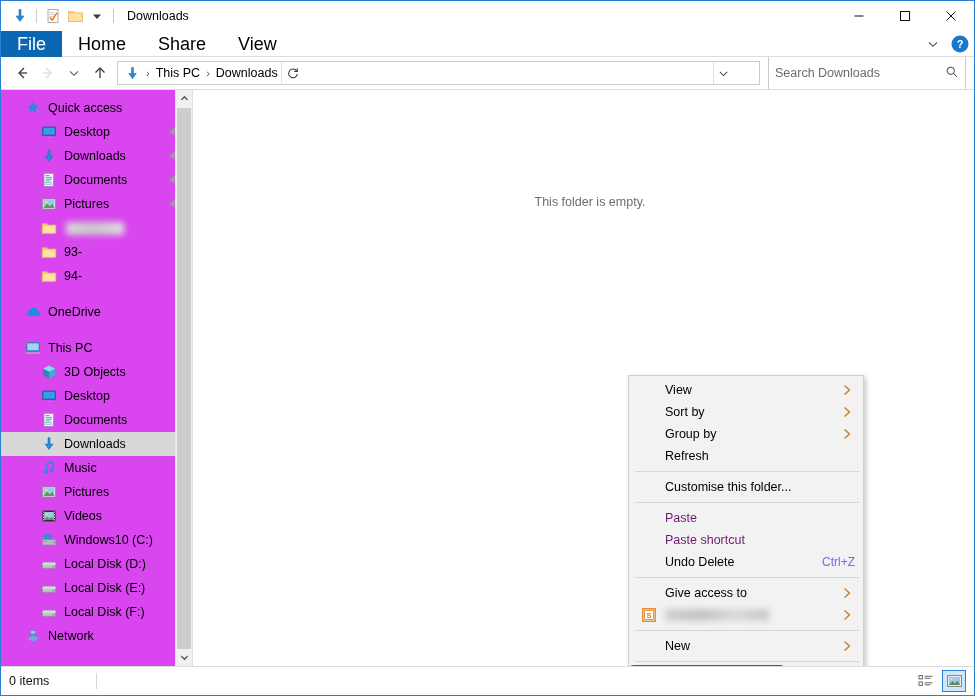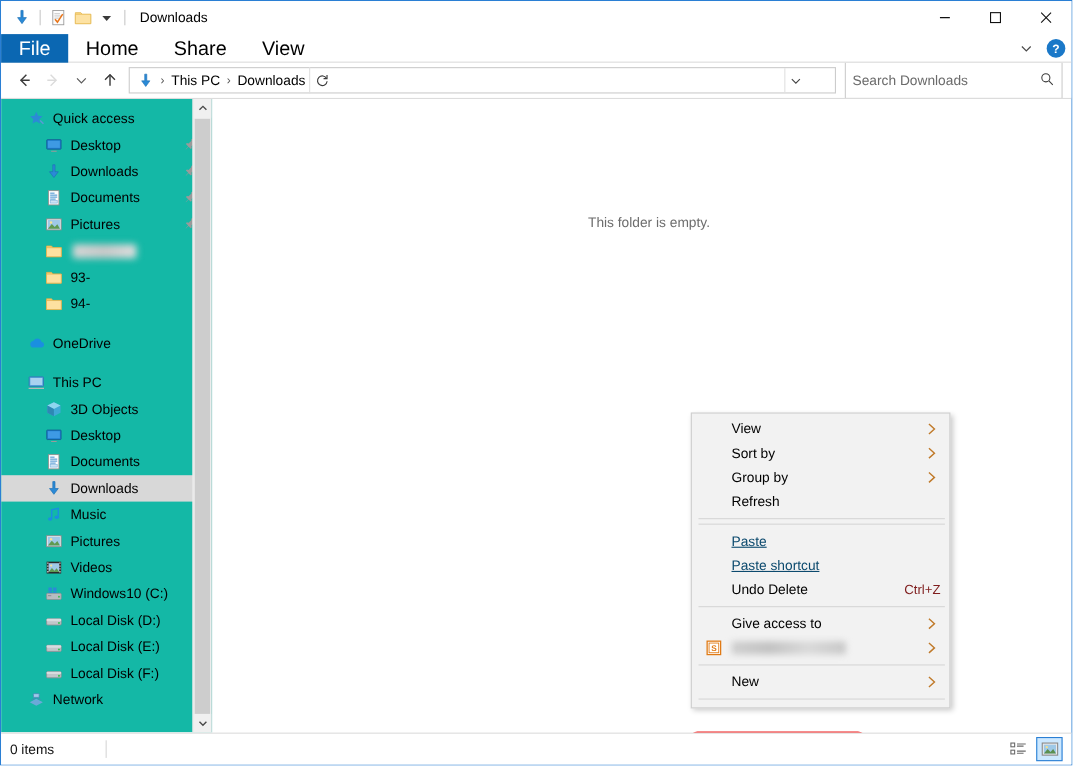--- a/index.html
+++ b/index.html
@@ -130,21 +130,21 @@
     flex: 1;
     display: flex;
     border-top: 1px solid #dcdcdc;
     position: relative;
     overflow: hidden;
   }
 
   
   #sidebar {
     width: 192px; min-width: 192px;
-    background: #14b8a6;
+    background: #d946ef;
     border-right: 1px solid #e2e2e2;
     position: relative;
     overflow: hidden;
     padding-top: 6px;
   }
   .nav-item {
     height: 24px;
     display: flex; align-items: center;
     font-size: 12.5px; color: #000;
     padding-right: 6px;
@@ -213,30 +213,30 @@
     padding: 3px 0;
     z-index: 50;
   }
   .ctx-item {
     height: 22px;
     display: flex; align-items: center;
     font-size: 12.5px; color: #000;
     padding-left: 36px; padding-right: 8px;
     position: relative;
   }
-  .ctx-item.disabled { color: #0c4a6e; text-decoration: underline; }
+  .ctx-item.disabled { color: #701a75; }
   .ctx-sep {
     height: 1px; background: #d6d6d6;
     margin: 4px 4px 4px 6px;
   }
   .ctx-arrow {
     position: absolute; right: 10px; top: 4px;
   }
   .ctx-accel {
-    margin-left: auto; font-size: 12px; color: #7f1d1d;
+    margin-left: auto; font-size: 12px; color: #8b5cf6;
     padding-left: 14px;
   }
   .ctx-icon {
     position: absolute; left: 12px; top: 3px;
     width: 16px; height: 16px;
     display:flex; align-items:center; justify-content:center;
   }
   .ctx-blur {
     display: inline-block; width: 104px; height: 12px;
     border-radius: 2px;
@@ -685,20 +685,23 @@
             <div class="ctx-item">
               <span>Group by</span>
               <span class="ctx-arrow"><svg width="12" height="14" viewBox="0 0 12 14">
                   <path d="M3.5 2.5l5 4.5-5 4.5" fill="none" stroke="#c07a2a" stroke-width="1.3"></path>
                 </svg></span>
             </div>
             <div class="ctx-item">
               <span>Refresh</span>
             </div>
             <div class="ctx-sep"></div>
+            <div class="ctx-item">
+              <span>Customise this folder...</span>
+            </div>
             <div class="ctx-sep"></div>
             <div class="ctx-item disabled">
               <span>Paste</span>
             </div>
             <div class="ctx-item disabled">
               <span>Paste shortcut</span>
             </div>
             <div class="ctx-item">
               <span>Undo Delete</span>
               <span class="ctx-accel">Ctrl+Z</span>

